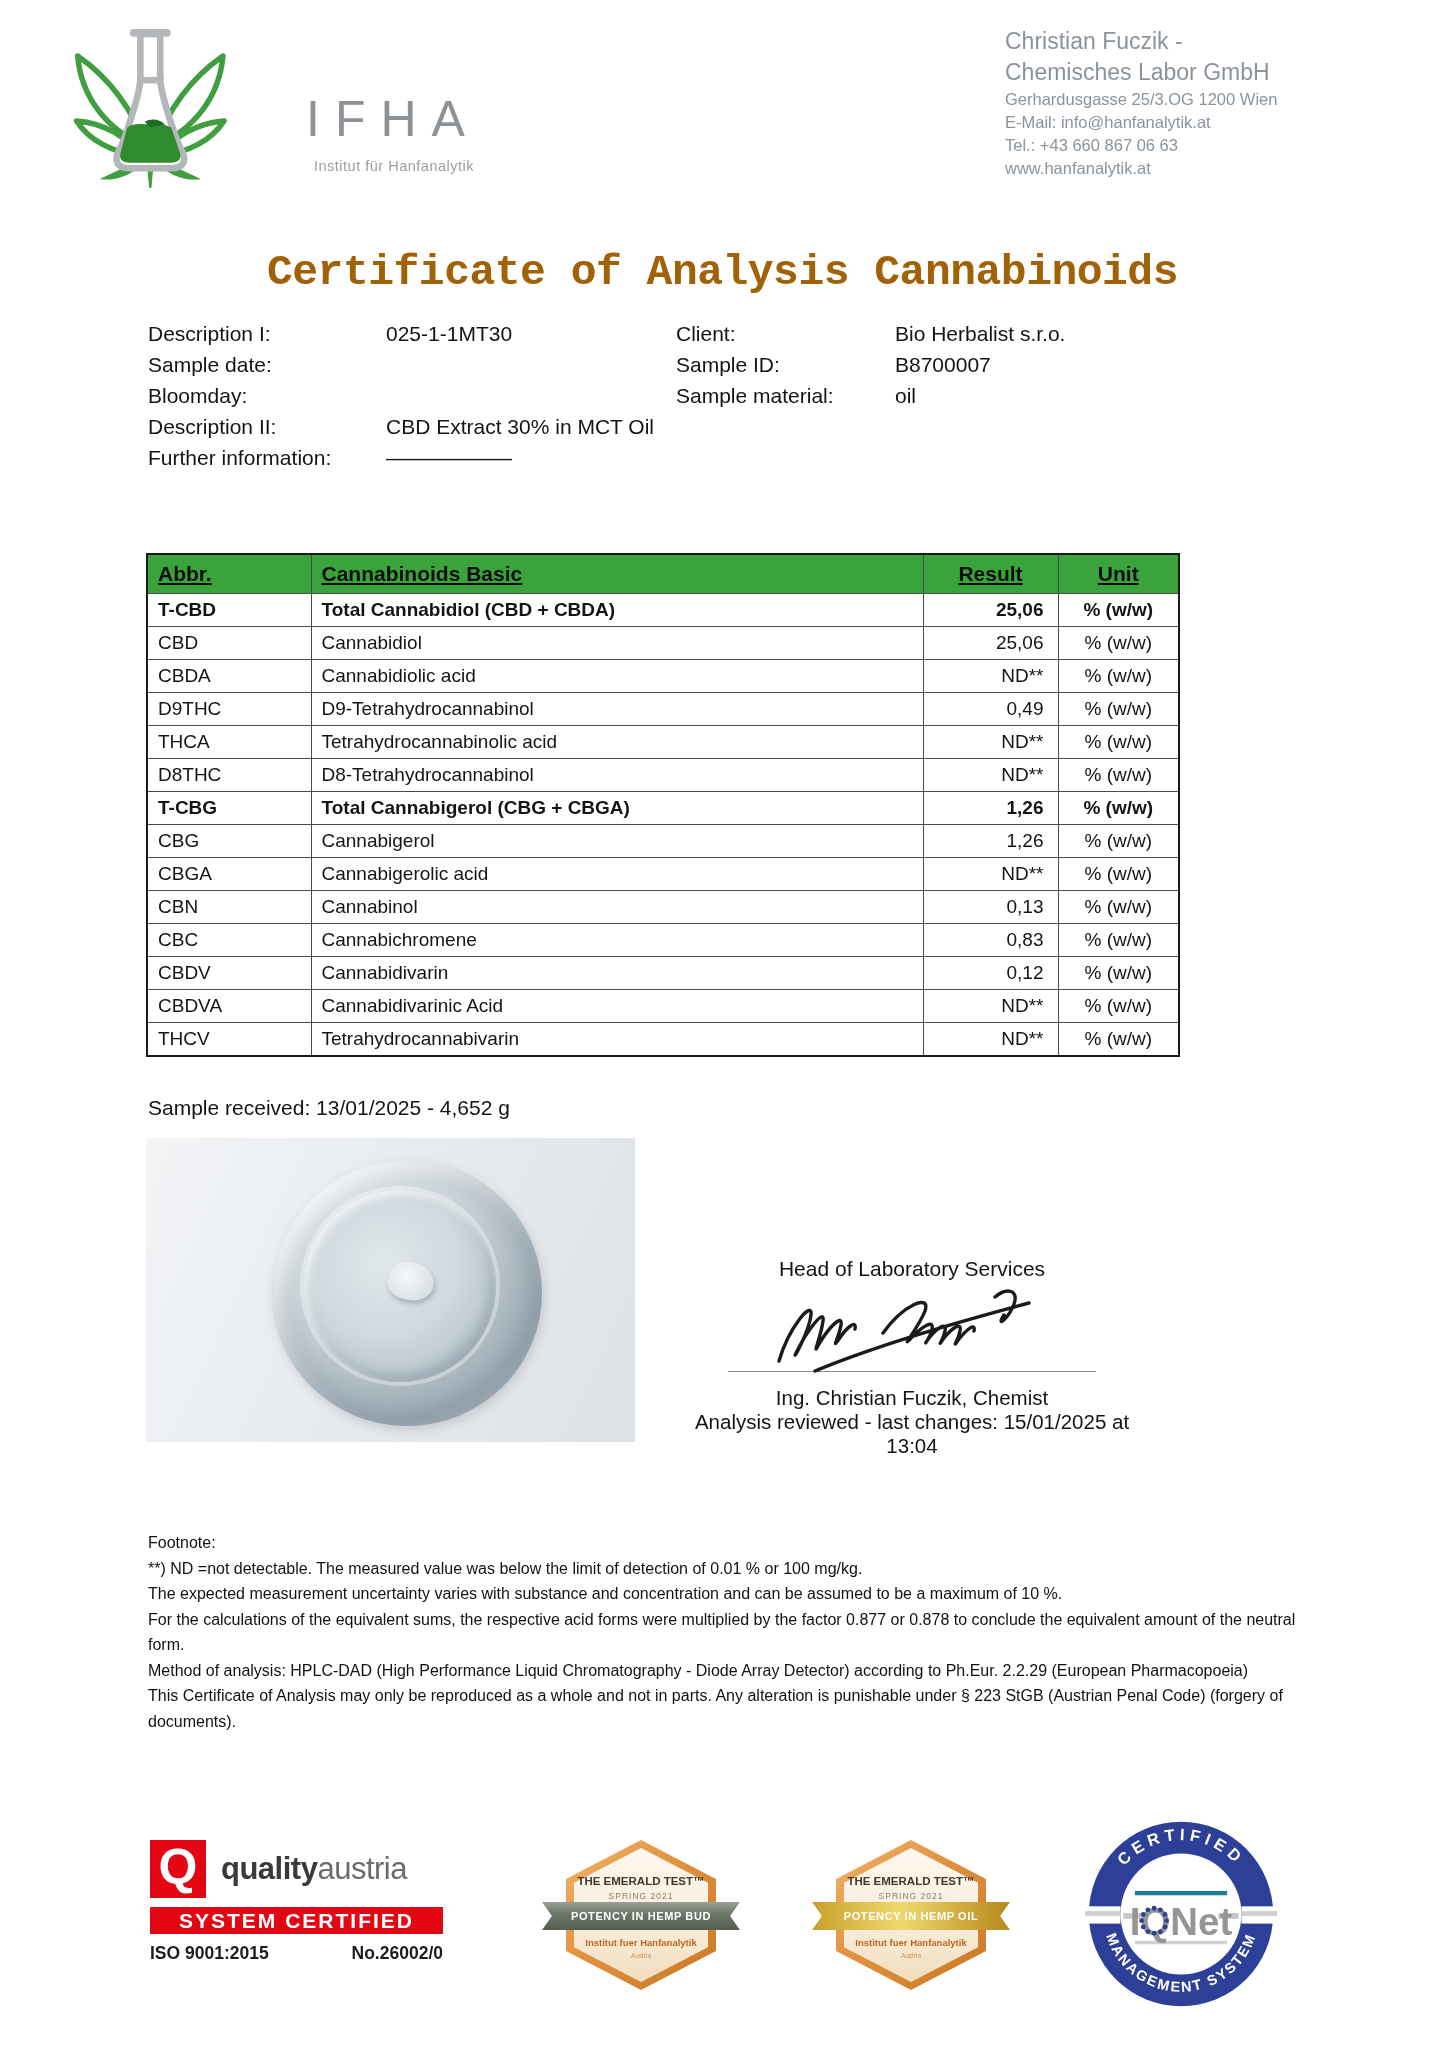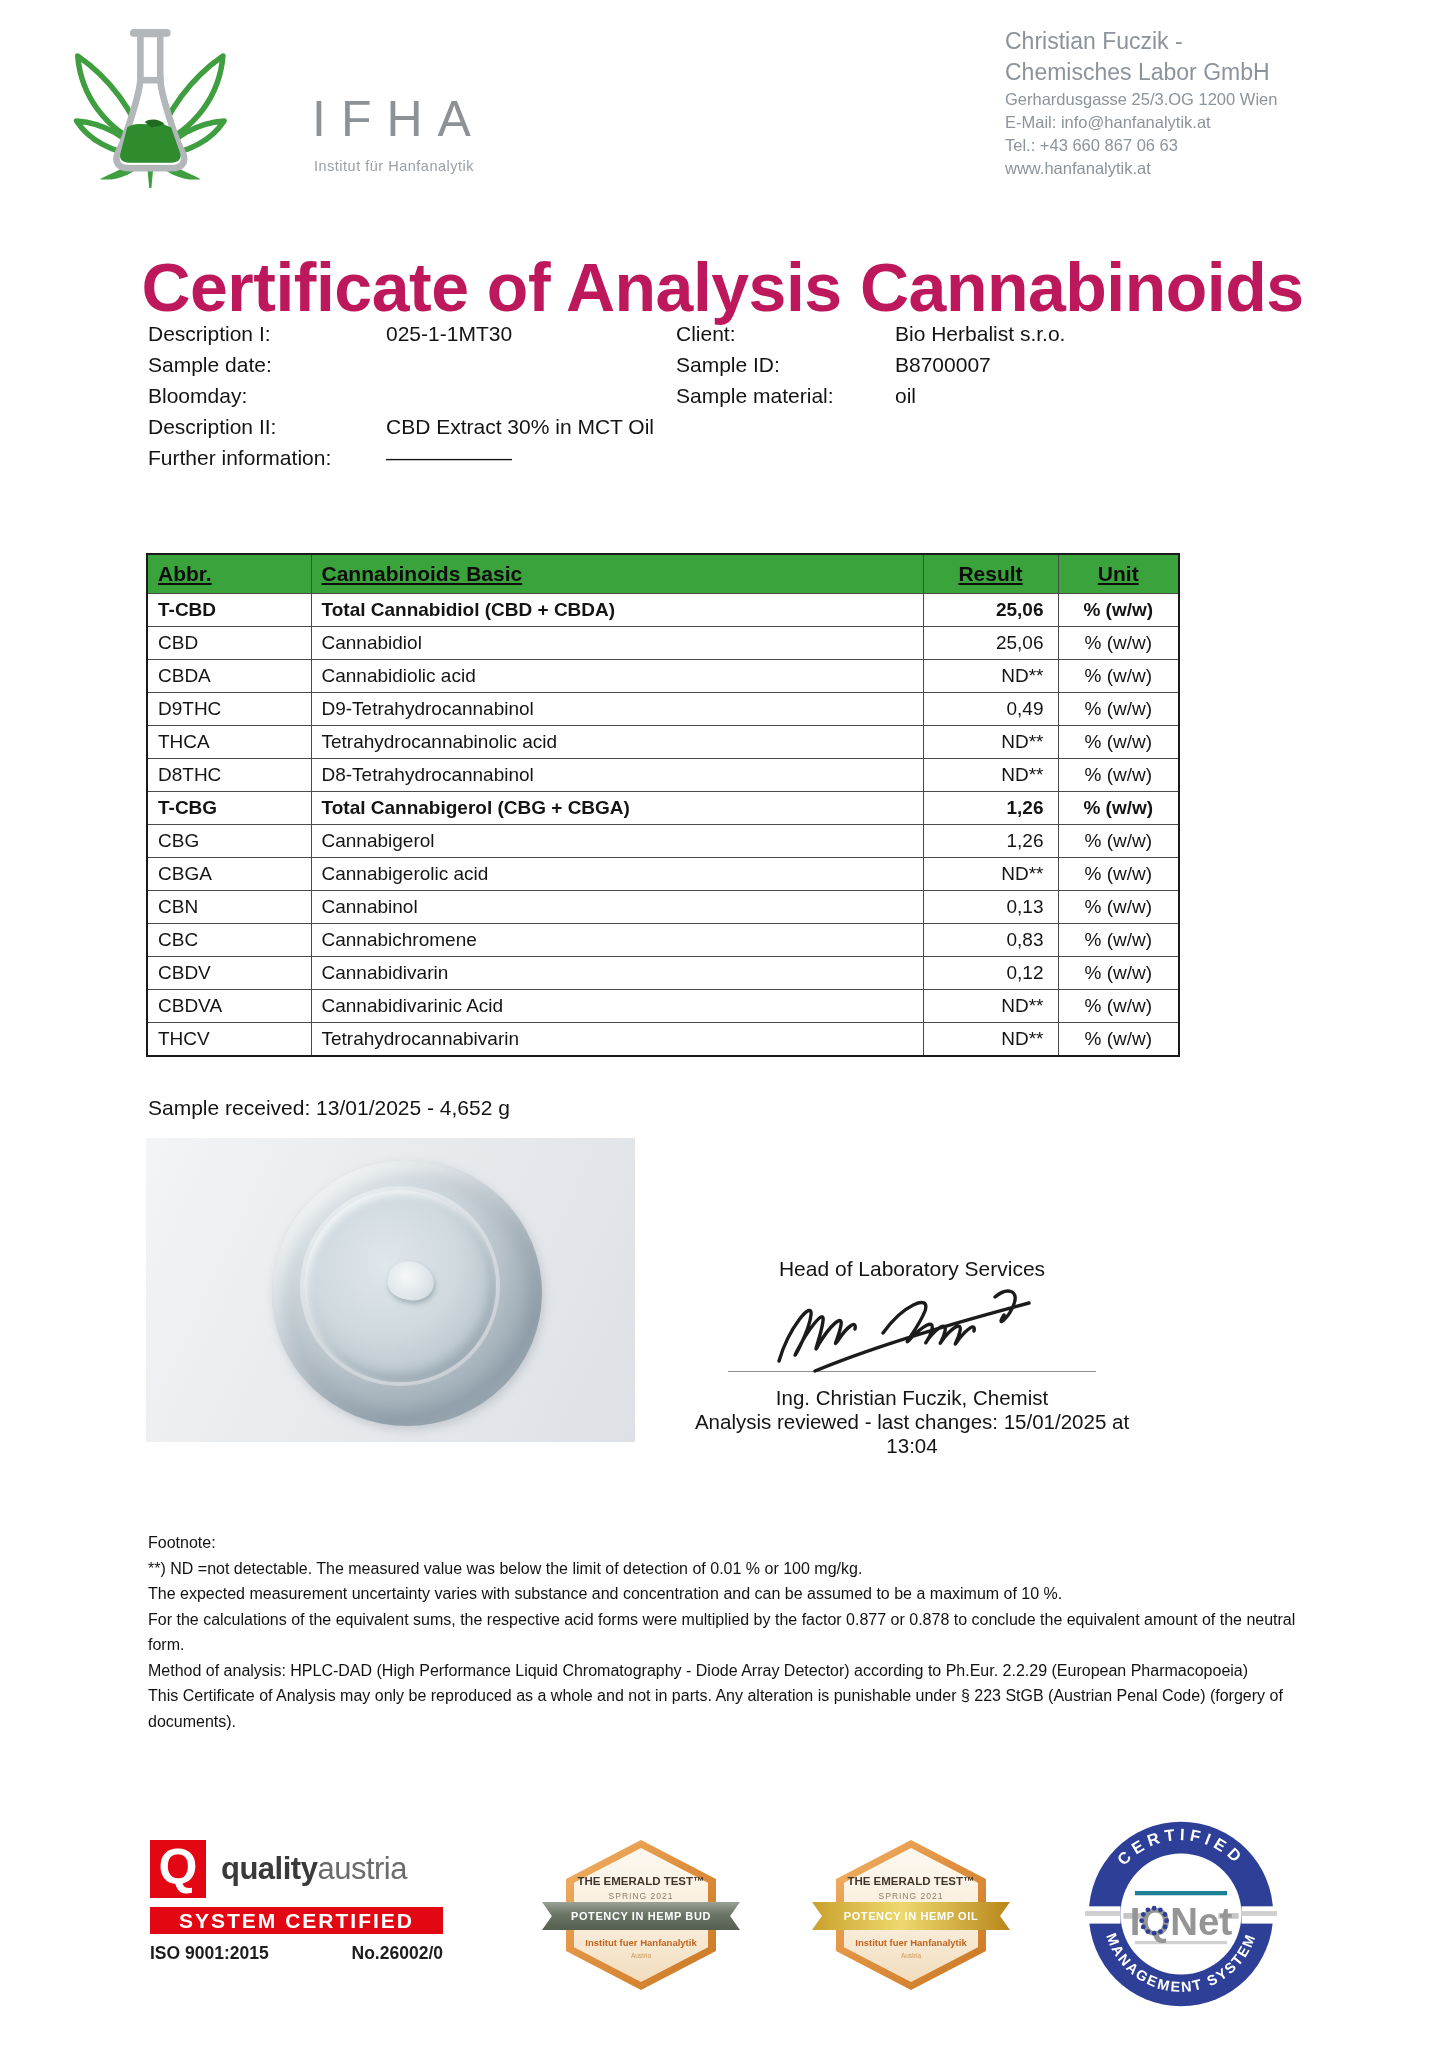--- a/index.html
+++ b/index.html
@@ -7,30 +7,30 @@
   body { font-family: "Liberation Sans", sans-serif; }
   .page {
     position: relative; width: 1445px; height: 2046px;
     background: #ffffff; overflow: hidden; margin: 0 auto;
     color: #141414;
   }
 
   
   .logo-wrap { position:absolute; left:50px; top:18px; width:560px; height:170px; }
   .logo-svg { position:absolute; left:5px; top:5px; }
-  .logo-name { position:absolute; left:262px; top:72px; font-size:50px; letter-spacing:15px; color:#8d9296; font-weight:400; }
+  .logo-name { position:absolute; left:256px; top:72px; font-size:50px; letter-spacing:15px; color:#8d9296; font-weight:400; }
   .logo-sub { position:absolute; left:264px; top:140px; font-size:14.5px; color:#9aa0a5; letter-spacing:0.5px; }
 
   .contact { position:absolute; left:1005px; top:26px; color:#8b939b; }
   .contact .big { font-size:23px; line-height:31px; font-weight:400; }
   .contact .small { font-size:16.5px; line-height:23px; }
 
   
   .title { position:absolute; left:0; right:0; top:248px; text-align:center;
-           font-size:68px; font-weight:700; color:#be185d; letter-spacing:-0.5px; }
+           font-size:43px; font-weight:700; color:#a16207; letter-spacing:-0.5px;font-family:Liberation Mono, monospace; }
 
   
   .meta-left { position:absolute; left:148px; top:318px; font-size:21px; }
   .meta-right { position:absolute; left:676px; top:318px; font-size:21px; }
   .m-row { height:31px; line-height:31px; white-space:nowrap; }
   .meta-left .m-label { display:inline-block; width:238px; }
   .meta-right .m-label { display:inline-block; width:219px; }
 
   
   .coa-table { position:absolute; left:146px; top:553px; border-collapse:collapse;

